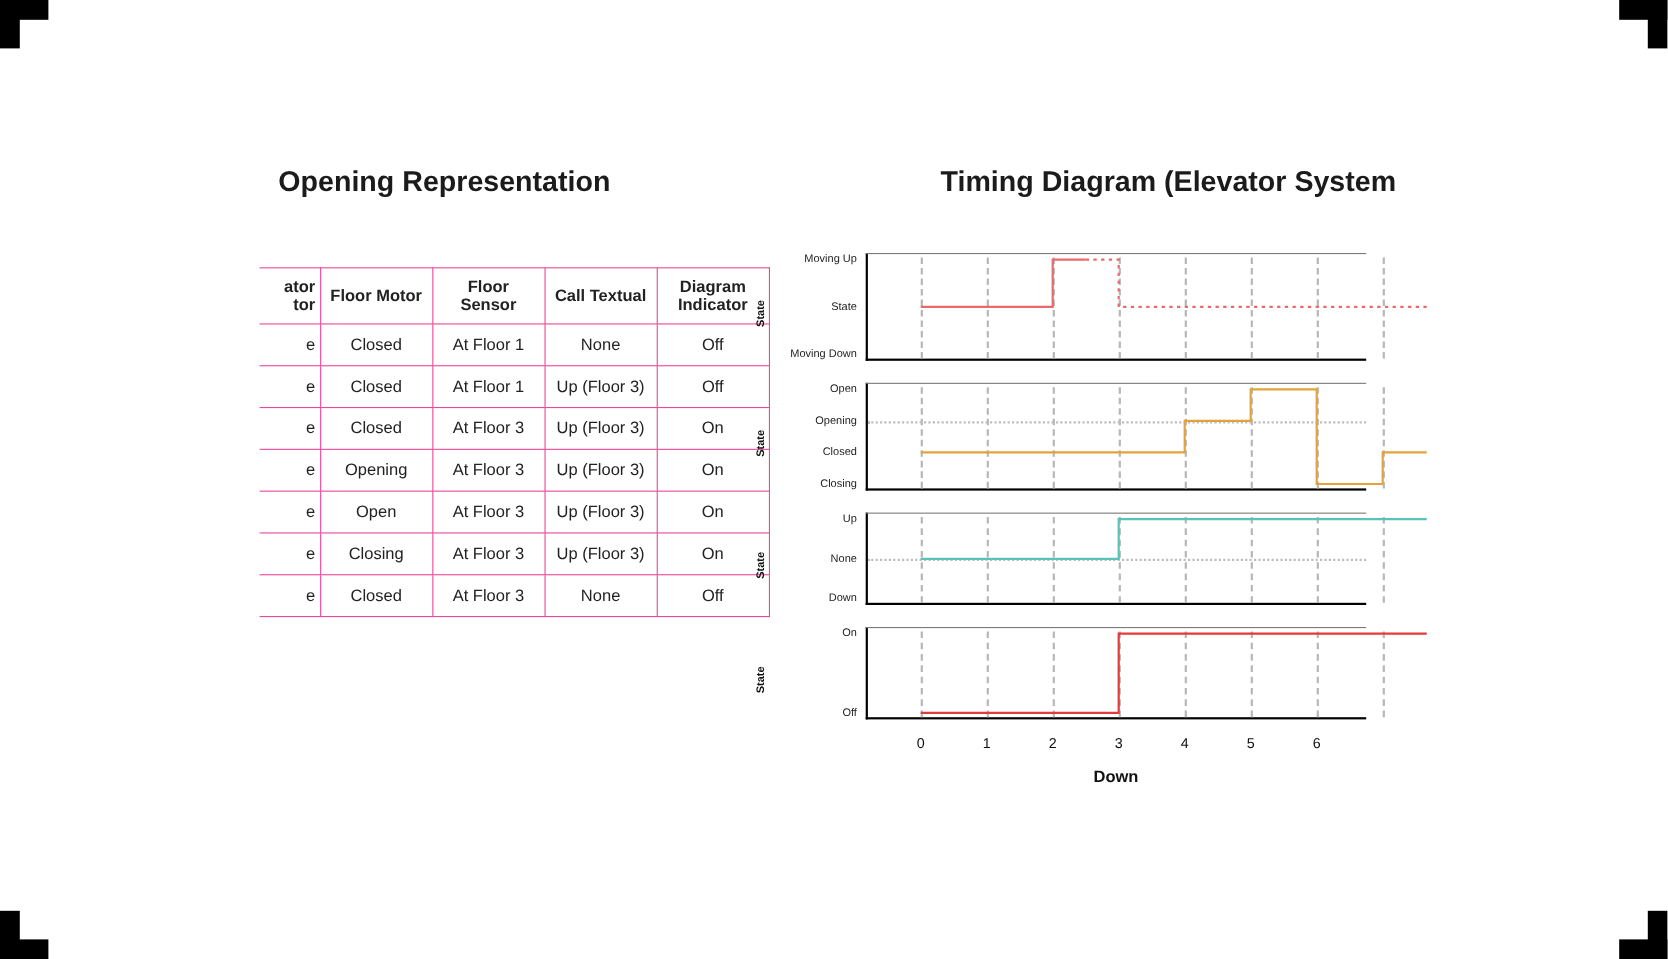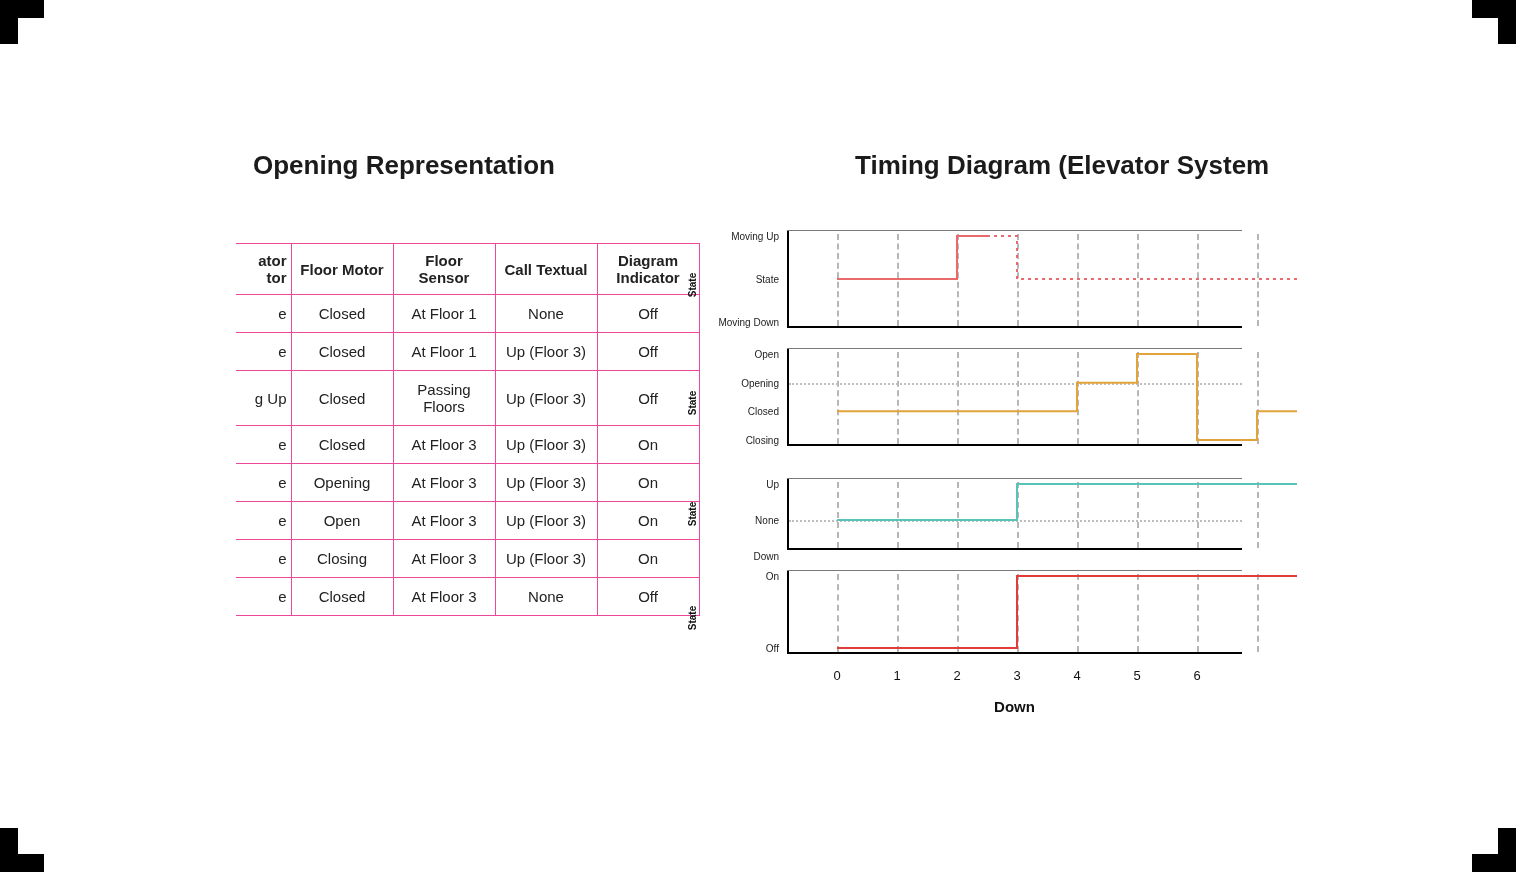--- a/index.html
+++ b/index.html
@@ -96,27 +96,20 @@
               <td>Off</td>
             </tr>
             <tr>
               <td class="firstcol">e</td>
               <td>Closed</td>
               <td>At Floor 1</td>
               <td>Up (Floor 3)</td>
               <td>Off</td>
             </tr>
             <tr>
-              <td class="firstcol">g Up</td>
-              <td>Closed</td>
-              <td>Passing<br>Floors</td>
-              <td>Up (Floor 3)</td>
-              <td>Off</td>
-            </tr>
-            <tr>
               <td class="firstcol">e</td>
               <td>Closed</td>
               <td>At Floor 3</td>
               <td>Up (Floor 3)</td>
               <td>On</td>
             </tr>
             <tr>
               <td class="firstcol">e</td>
               <td>Opening</td>
               <td>At Floor 3</td>
@@ -195,21 +188,21 @@
             <div class="gridline-h" style="top: 34.6667px;"></div>
             <div class="series">
               <svg viewBox="0 0 510 98" preserveAspectRatio="none" style="width: 510px; height: 98px;">
                 <path d="M 50 63.333333333333336 L 110 63.333333333333336 L 110 63.333333333333336 L 170 63.333333333333336 L 170 63.333333333333336 L 230 63.333333333333336 L 230 63.333333333333336 L 290 63.333333333333336 L 290 34.66666666666667 L 350 34.66666666666667 L 350 6 L 410 6 L 410 92 L 470 92 L 470 63.333333333333336 L 510 63.333333333333336" fill="none" stroke="#e2a43a" stroke-width="2"></path>
               </svg>
             </div>
           </div>
       </div>
       <div class="chart-row short" id="chart-2">
         <div class="ylabel">State</div>
-        <div class="plot" style="height: 72px; margin-top: 12px;">
+        <div class="plot" style="height: 84px;">
             <div class="axis-y"></div>
             <div class="axis-x"></div>
             <div class="tick-top"></div>
             <div class="state-label" style="top: 6px;">Up</div>
             <div class="state-label" style="top: 42px;">None</div>
             <div class="state-label" style="top: 78px;">Down</div>
             <div class="gridline-v" style="left: 50px;"></div>
             <div class="gridline-v" style="left: 110px;"></div>
             <div class="gridline-v" style="left: 170px;"></div>
             <div class="gridline-v" style="left: 230px;"></div>

